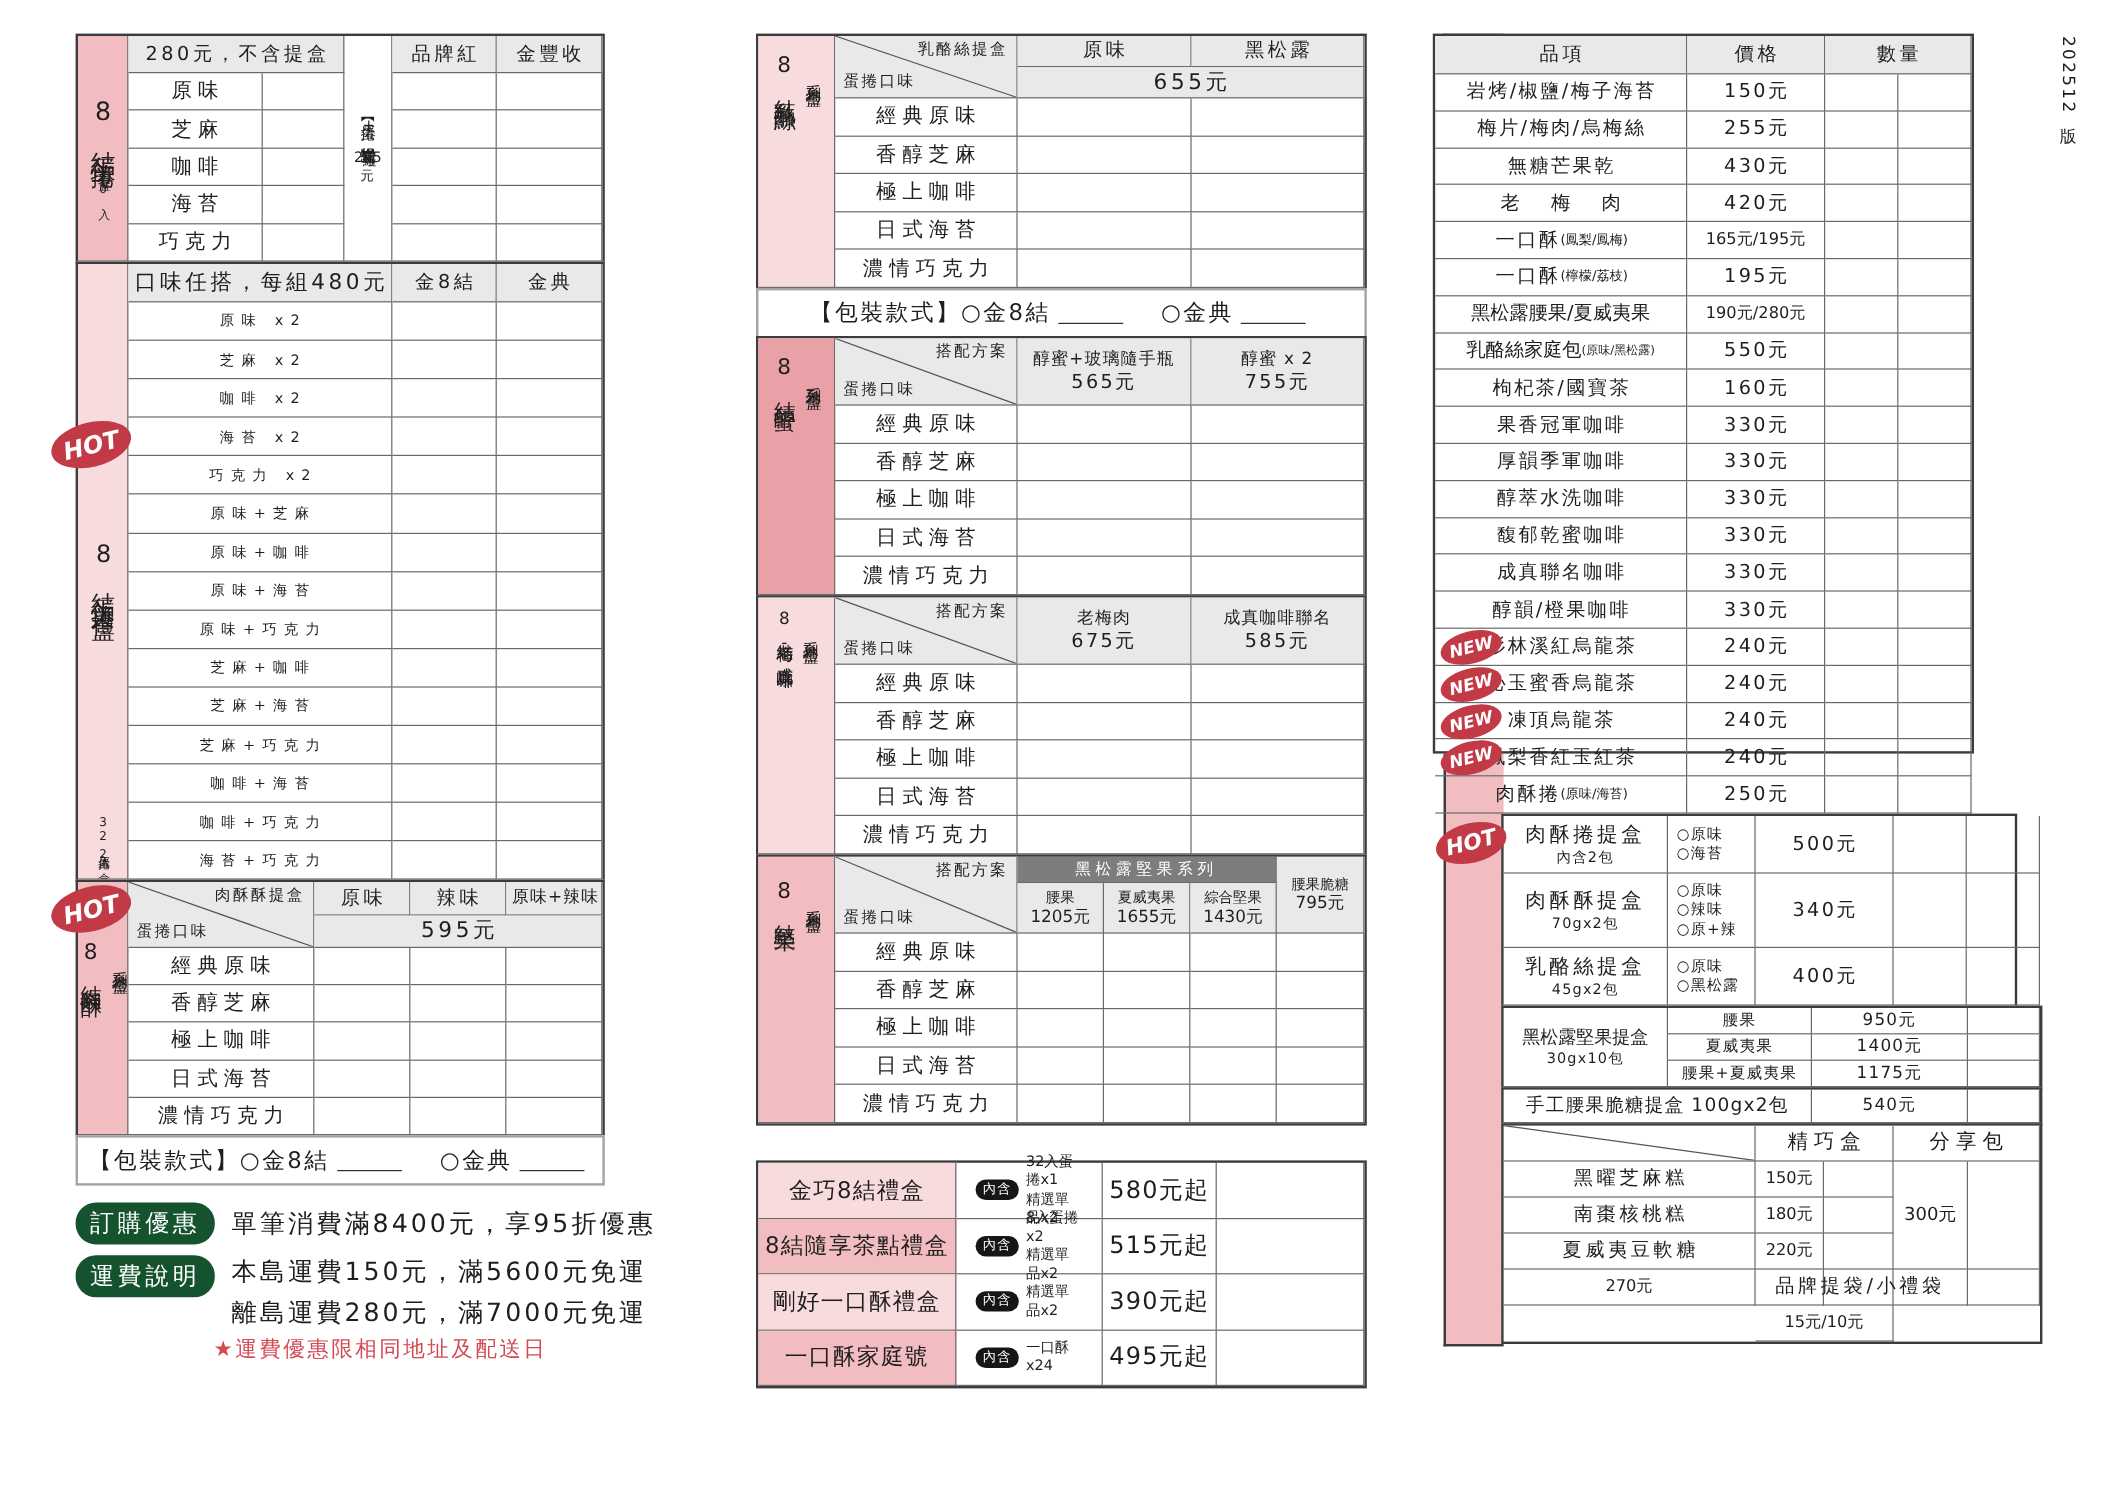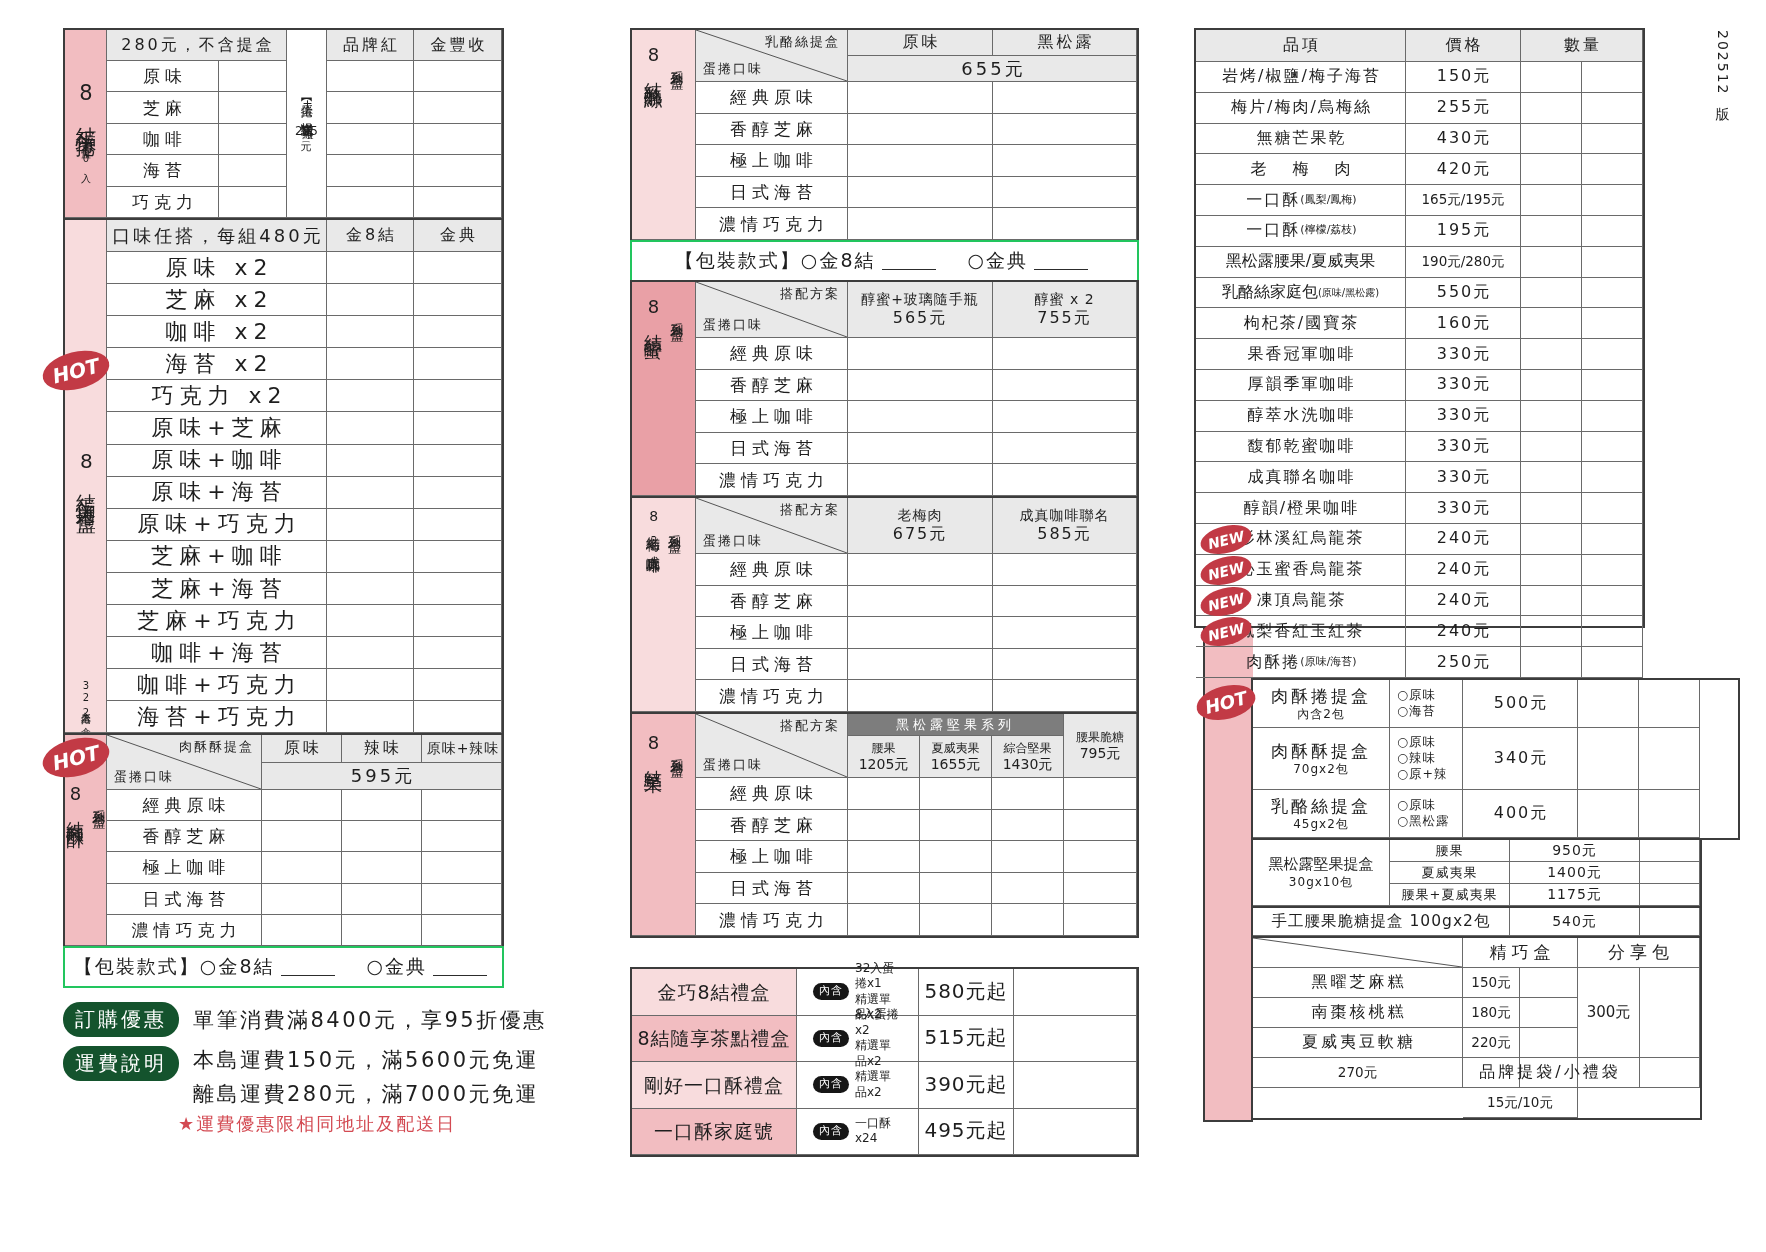--- a/index.html
+++ b/index.html
@@ -4,38 +4,38 @@
 <style>
 *{margin:0;padding:0;box-sizing:border-box}
 html,body{width:1766px;height:1252px;background:#fff;font-family:"DejaVu Sans","Liberation Sans",sans-serif;color:#1e1e1e;position:relative;overflow:hidden}
 .tbl{position:absolute;display:grid;border:2px solid #3c3c3c;background:#fff}
 .c{border-right:1px solid #6a6a6a;border-bottom:1px solid #6a6a6a;display:flex;align-items:center;justify-content:center;position:relative;text-align:center;line-height:1.18;min-width:0;min-height:0}
 .g{background:#e9e9e9}
 .pl{background:#f8dcdd}.pm{background:#f2bdc1}.pd{background:#e9a0a6}
 .v{writing-mode:vertical-rl;text-orientation:upright}
 .hd{font-size:16px;letter-spacing:3px;text-indent:3px;white-space:nowrap}
 .lab{font-size:17px;letter-spacing:5px;text-indent:5px;white-space:nowrap}
-.combo{font-size:22px;letter-spacing:6px;text-indent:6px;white-space:nowrap}
+.combo{font-size:12px;letter-spacing:6px;text-indent:6px;white-space:nowrap}
 .pr{font-size:18px;letter-spacing:3px;text-indent:3px;white-space:nowrap}
 .sm{font-size:11px;letter-spacing:0}
 .dt{position:absolute;top:4px;right:7px;font-size:13px;letter-spacing:2px;white-space:nowrap}
 .db{position:absolute;bottom:5px;left:7px;font-size:13px;letter-spacing:2px;white-space:nowrap}
 svg.dl{position:absolute;left:0;top:0;width:100%;height:100%}
 .colhead{flex-direction:column;gap:1px}
 .hn{font-size:14px;letter-spacing:1px;white-space:nowrap}
 .hp{font-size:16px;letter-spacing:2px;white-space:nowrap}
 .hn2{font-size:12px;letter-spacing:0;white-space:nowrap}
 .hp2{font-size:14px;letter-spacing:0;white-space:nowrap}
 .dark{background:#7d7d7d;color:#fff;font-size:13px;letter-spacing:4px}
 .badge{position:absolute;background:#c23a45;color:#fff;font-weight:bold;font-style:italic;border-radius:50%;display:flex;align-items:center;justify-content:center;transform:rotate(-14deg);z-index:6}
 .hotb{width:68px;height:37px;font-size:20px}
 .newb{width:52px;height:27px;font-size:14px}
 .pill{background:#14532d;color:#fff;border-radius:17px;font-size:20px;font-weight:normal;letter-spacing:3px;padding:4px 12px;white-space:nowrap}
 .inb{background:#161616;color:#fff;border-radius:9px;font-size:11px;padding:2px 6px;white-space:nowrap;letter-spacing:1px}
-.pack{position:absolute;border:2px solid #22c55e;background:#fff;display:flex;align-items:center;justify-content:center;font-size:19px;letter-spacing:2px}
+.pack{position:absolute;border:2px solid #a3a3a3;background:#fff;display:flex;align-items:center;justify-content:center;font-size:19px;letter-spacing:2px}
 .blank{display:inline-block;width:54px;height:17px;border-bottom:1.5px solid #2c2c2c;margin:0 6px}
 .sideflex{flex-direction:column;justify-content:center;gap:14px}
 .siderow{flex-direction:row;align-items:flex-start;justify-content:center;gap:5px}
 .st1{font-size:21px;letter-spacing:5px}
 .sn1{font-size:10px;letter-spacing:1px}
 .st2{font-size:20px;letter-spacing:5px}
 .stm{font-size:18px;letter-spacing:3px}
 .sts{font-size:13px;letter-spacing:2px;margin-top:16px}
 .stm3{font-size:14px;letter-spacing:1px}
 .rname{font-size:16px;letter-spacing:2px;text-indent:2px;white-space:nowrap}
@@ -556,21 +556,21 @@
     <div class="c"></div>
   <div class="c">
       <span class="rname">肉酥捲</span>
       <span class="sm">(原味/海苔)</span>
     </div>
     <div class="c rprice">250元</div>
     <div class="c"></div>
     <div class="c"></div>
 </div>
 
-<div class="tbl" style="left:1251px;top:678px;width:489px;height:162px;grid-template-columns:137px 73px 115px 61px 61px;grid-template-rows:48px 62px 48px">
+<div class="tbl" style="left:1251px;top:678px;width:430px;height:162px;grid-template-columns:137px 73px 115px 61px 61px;grid-template-rows:48px 62px 48px">
   <div class="c bname">
       <span class="bn1">肉酥捲提盒</span>
       <span class="bn2">內含2包</span>
     </div>
   <div class="c opt">
       <span>○原味</span>
       <span>○海苔</span>
     </div>
   <div class="c rprice">500元</div>
   <div class="c"></div>

